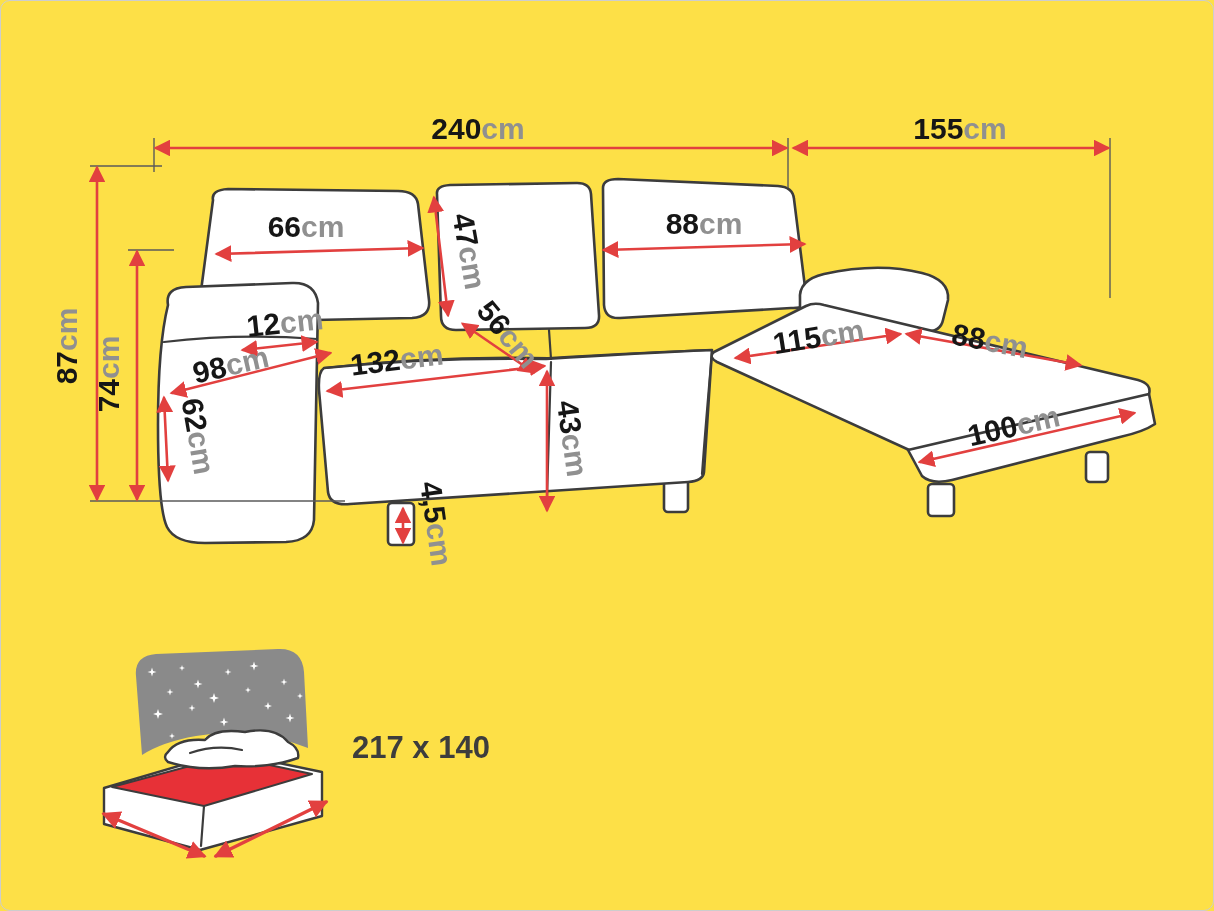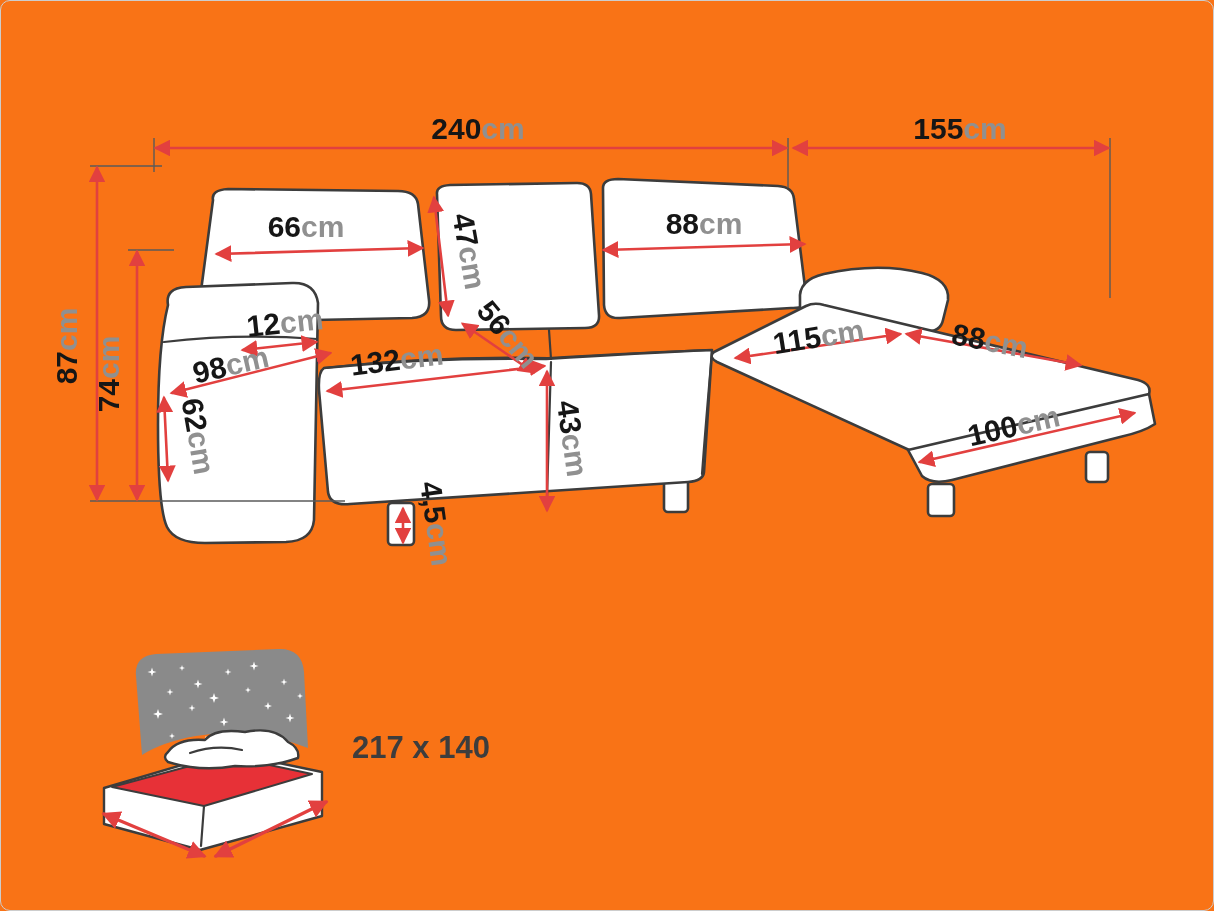--- a/index.html
+++ b/index.html
@@ -1,16 +1,16 @@
 <!DOCTYPE html>
 <html><head>
 <meta charset="utf-8">
 <style>
   html,body{margin:0;padding:0;background:#ffffff;}
-  .page{position:relative;width:1214px;height:911px;background:#f97316;overflow:hidden;
+  .page{position:relative;width:1214px;height:911px;background:#fde047;overflow:hidden;
         font-family:"Liberation Sans",sans-serif;}
   .frame{position:absolute;inset:0;border:1px solid #cdcdcd;border-radius:10px;pointer-events:none;}
   svg{position:absolute;left:0;top:0;}
   .outline{fill:#ffffff;stroke:#3c3c3c;stroke-width:2.6;stroke-linejoin:round;stroke-linecap:round;}
   .iline{fill:none;stroke:#3c3c3c;stroke-width:2.2;stroke-linecap:round;}
   .dim{fill:none;stroke:#e2403f;stroke-width:2.6;stroke-linecap:round;
        marker-start:url(#ar);marker-end:url(#ar);}
   .ext{fill:none;stroke:#5a5a5a;stroke-width:1.4;}
   .lbl{font-family:"Liberation Sans",sans-serif;font-weight:bold;font-size:30px;fill:#161616;}
   .lbl .unit{fill:#909090;}

